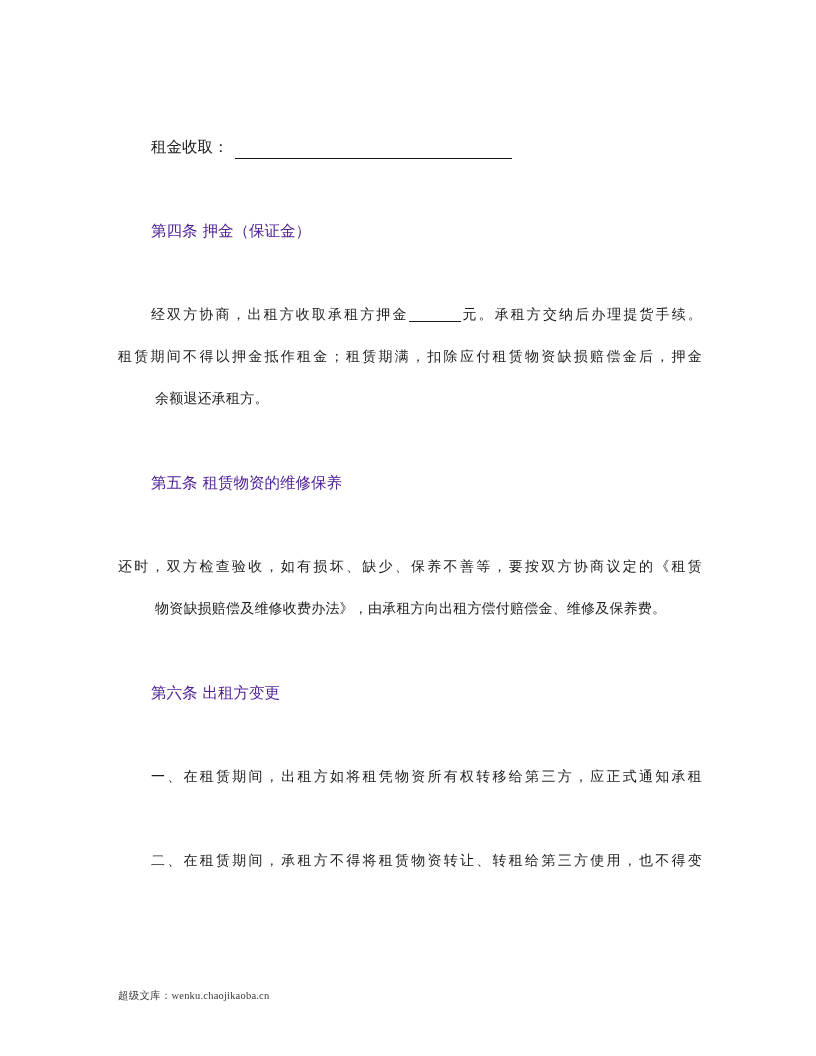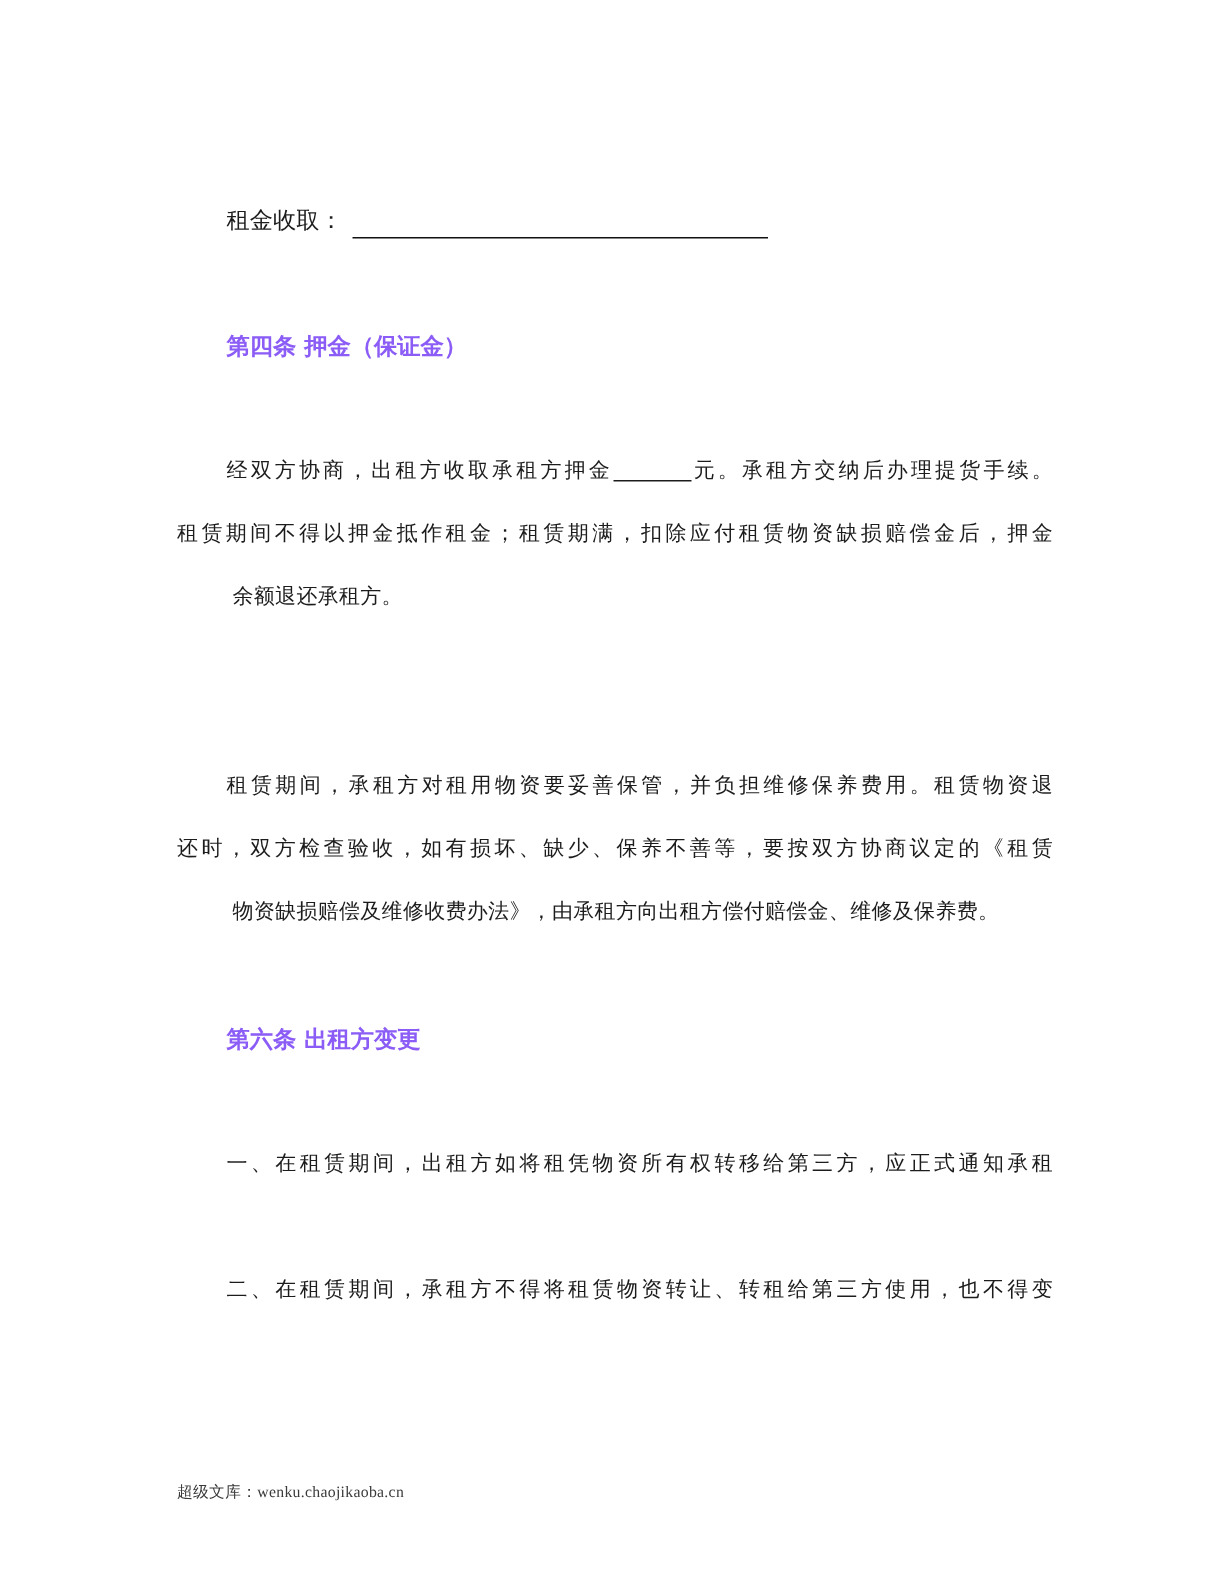--- a/index.html
+++ b/index.html
@@ -44,22 +44,21 @@
   }
 
   .indent-2 {
     text-indent: 33px;
   }
 
   .heading {
     text-indent: 33px;
     font-size: 15.5px;
     line-height: 42px;
-    color: #8b5cf6;
-    font-weight: bold;
+    color: #4c1d95;
   }
 
   .spacer-line {
     height: 42px;
   }
 
   
   .field-row {
     display: flex;
     align-items: flex-end;
@@ -129,24 +128,24 @@
     <div class="spacer-line"></div>
 
     <div class="line indent-2 justified"><span>经双方协商，出租方收取承租方押金</span><span class="blank-inline"></span><span>元。承租方交纳后办理提货手续。</span></div>
 
     <div class="line justified">租赁期间不得以押金抵作租金；租赁期满，扣除应付租赁物资缺损赔偿金后，押金</div>
 
     <div class="line justified-last-left">余额退还承租方。</div>
 
     <div class="spacer-line"></div>
 
+    <div class="heading">第五条  租赁物资的维修保养</div>
 
     <div class="spacer-line"></div>
 
-    <div class="line indent-2 justified">租赁期间，承租方对租用物资要妥善保管，并负担维修保养费用。租赁物资退</div>
 
     <div class="line justified">还时，双方检查验收，如有损坏、缺少、保养不善等，要按双方协商议定的《租赁</div>
 
     <div class="line justified-last-left">物资缺损赔偿及维修收费办法》，由承租方向出租方偿付赔偿金、维修及保养费。</div>
 
     <div class="spacer-line"></div>
 
     <div class="heading">第六条  出租方变更</div>
 
     <div class="spacer-line"></div>

